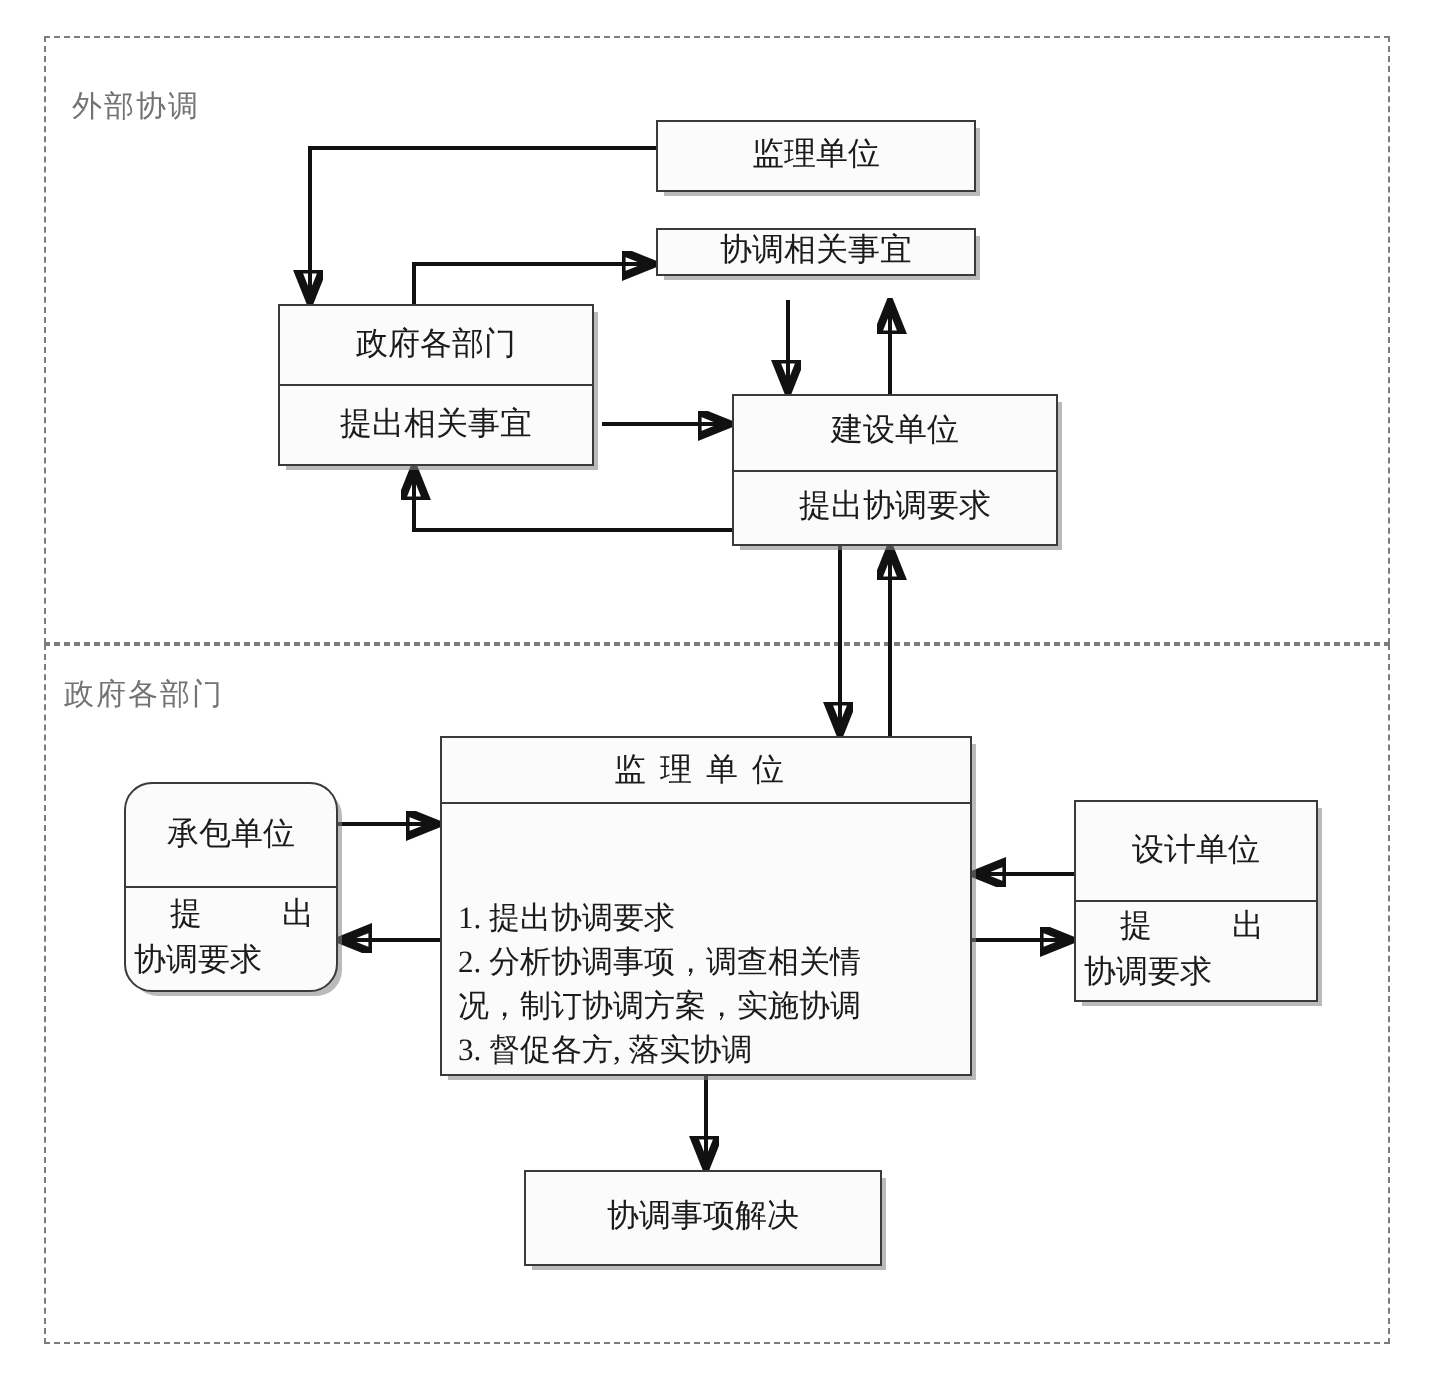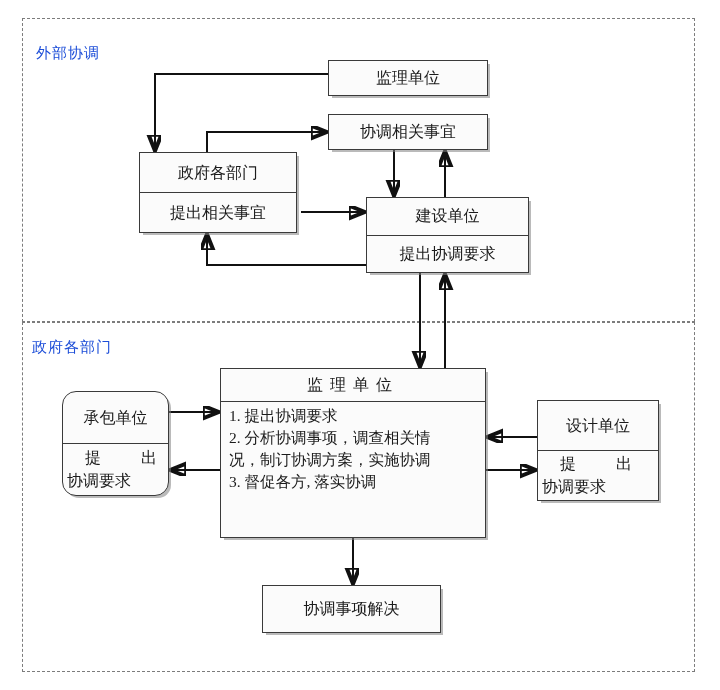--- a/index.html
+++ b/index.html
@@ -23,21 +23,21 @@
     background:transparent;
     box-sizing:border-box;
   }
   #section-external{ left:22px; top:18px;  width:673px; height:304px; }
   #section-internal{ left:22px; top:322px; width:673px; height:350px; }
 
   .section-label{
     position:absolute;
     font-size:15px;
     letter-spacing:1px;
-    color:#1d4ed8;
+    color:#737373;
     white-space:nowrap;
   }
   #label-external{ left:36px; top:44px; }
   #label-internal{ left:32px; top:338px; }
 
   
   .node{
     position:absolute;
     box-sizing:border-box;
     background:#fbfbfb;
@@ -56,21 +56,21 @@
     font-size:16px;
     line-height:1.25;
     padding:2px 4px;
     box-sizing:border-box;
     white-space:nowrap;
   }
   .cell.divider-top{ border-top:1.5px solid #3a3a3a; }
 
   
   #node-supervisor-top{ left:328px; top:60px;  width:160px; height:36px; }
-  #node-coordination-matters{ left:328px; top:114px; width:160px; height:36px; }
+  #node-coordination-matters{ left:328px; top:114px; width:160px; height:24px;justify-content:center; }
   #node-government{ left:139px; top:152px; width:158px; height:81px; }
   #node-construction{ left:366px; top:197px; width:163px; height:76px; }
 
   
   #node-contractor{ left:62px; top:391px; width:107px; height:105px;border-radius:14px; }
   #node-supervisor-main{ left:220px; top:368px; width:266px; height:170px; z-index:6;}
   #node-design{ left:537px; top:400px; width:122px; height:101px; }
   #node-resolved{ left:262px; top:585px; width:179px; height:48px; }
 
   
@@ -79,20 +79,21 @@
     height:32px;flex:none;font-size:16px;letter-spacing:7px;
     border-bottom:1.5px solid #3a3a3a;
   }
   .sup-body{
     flex:1;
     padding:3px 6px 4px 8px;
     font-size:15.5px;
     line-height:1.42;
     text-align:left;
     box-sizing:border-box;
+    margin-top:44px;
   }
   .sup-body .ln{ white-space:nowrap; }
 
   
   .stack{
     display:flex;flex-direction:column;align-items:flex-start;justify-content:center;
     gap:3px;
   }
   .stack .l1{ letter-spacing:18px; text-indent:18px; font-size:16px;}
   .stack .l2{ font-size:16px;}

